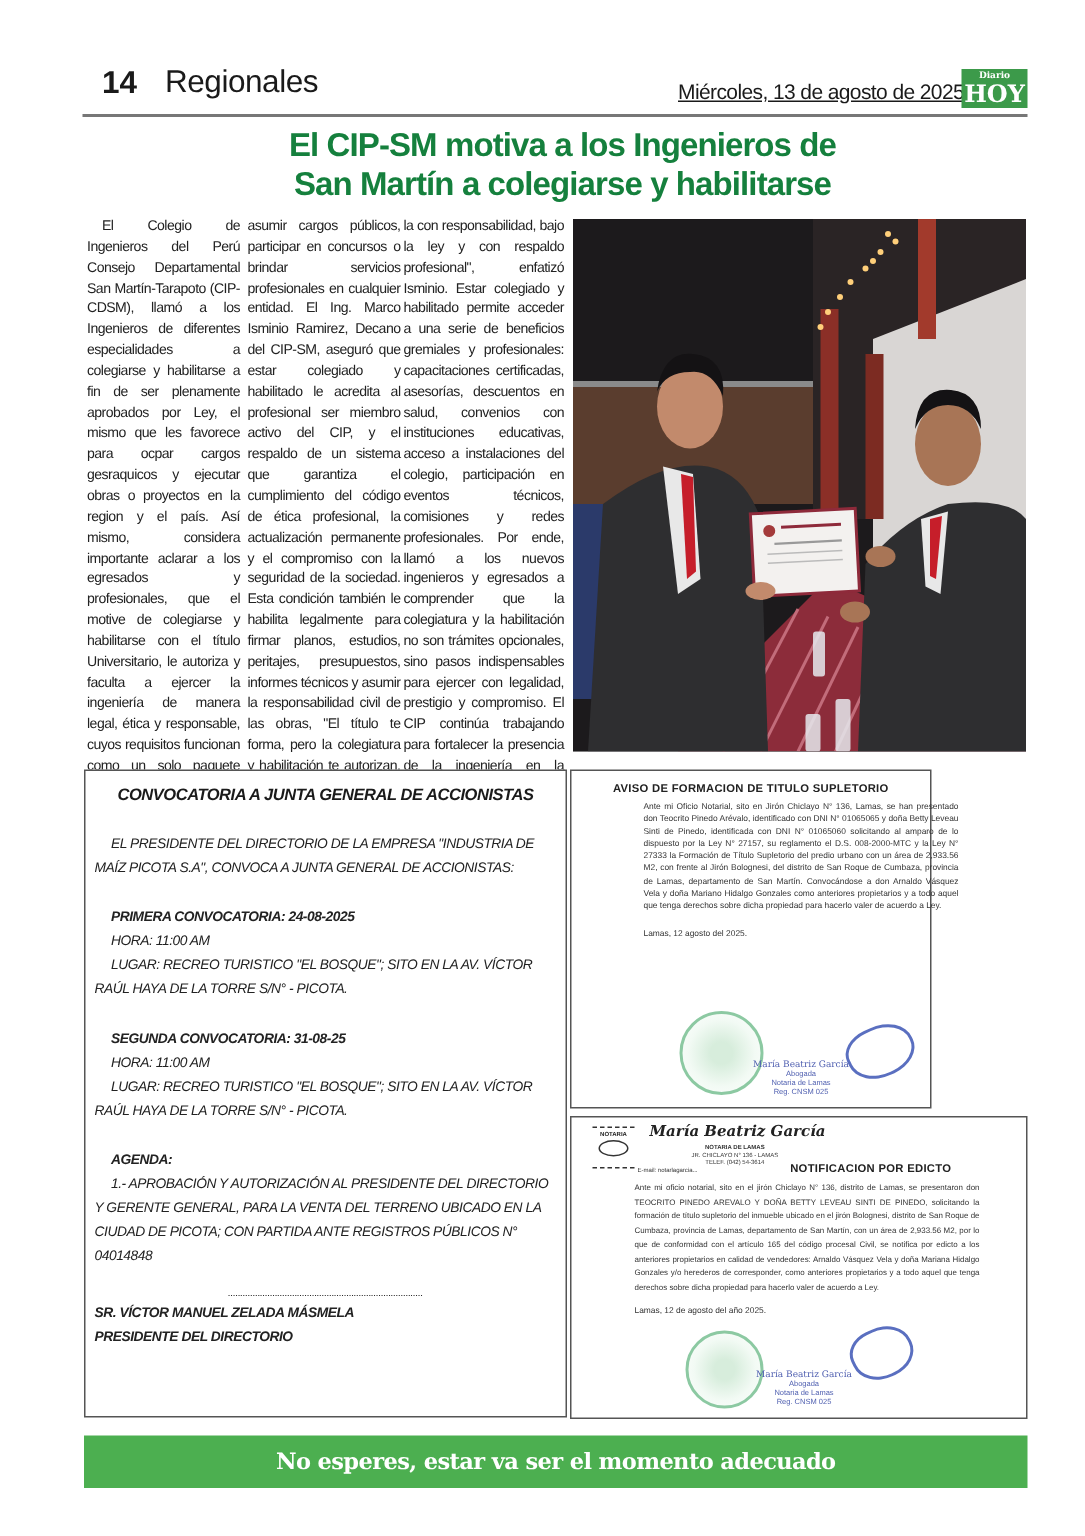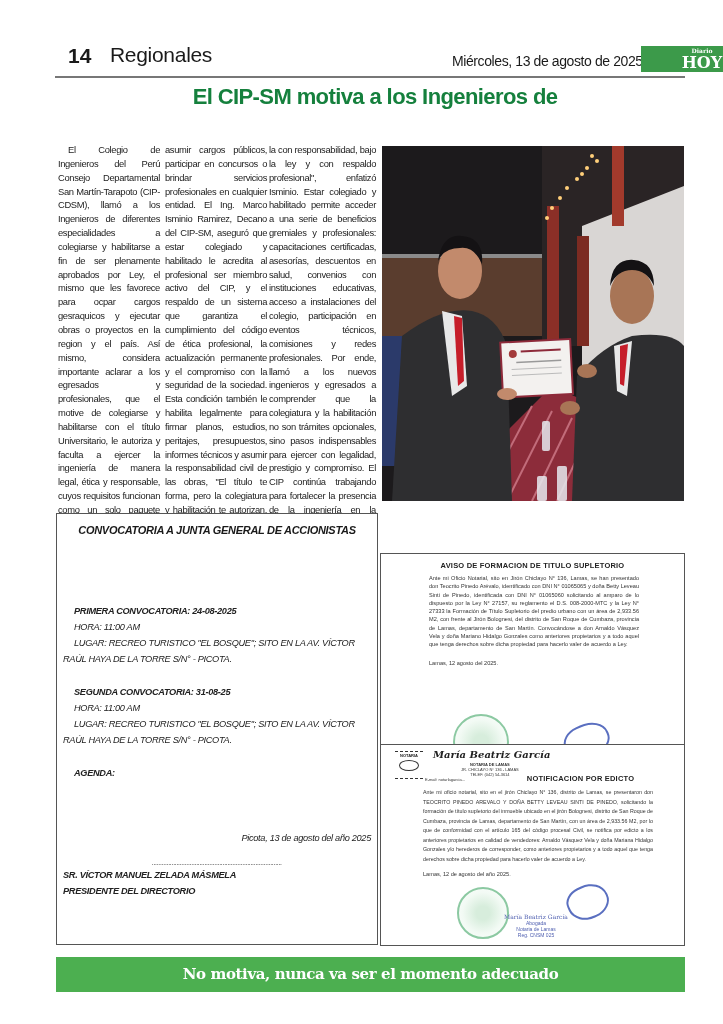--- a/index.html
+++ b/index.html
@@ -1,43 +1,43 @@
 <!DOCTYPE html>
 <html><head>
 <meta charset="utf-8">
 <style>
   html,body{margin:0;padding:0;background:#fff;}
   body{width:723px;height:1024px;position:relative;overflow:hidden;font-family:"Liberation Sans",sans-serif;color:#1a1a1a;}
   .abs{position:absolute;}
   
   #page-num{left:68px;top:44px;font-size:21px;font-weight:bold;}
   #section{left:110px;top:43px;font-size:21px;font-weight:normal;letter-spacing:-0.3px;}
-  #date{left:452px;top:53px;font-size:14px;letter-spacing:-0.4px;}
-  #logo{left:641px;top:46px;width:44px;height:26px;background:#3c9a4a;color:#fff;text-align:center;padding-left:39px;}
+  #date{left:452px;top:53px;font-size:14px;letter-spacing:-0.4px;text-decoration:underline;}
+  #logo{left:641px;top:46px;width:44px;height:26px;background:#3c9a4a;color:#fff;text-align:center;}
   #logo .small{font-size:6px;font-weight:bold;line-height:8px;display:block;padding-top:1px;font-family:"DejaVu Serif",serif;}
   #logo .big{font-size:16px;font-weight:bold;line-height:16px;display:block;font-family:"DejaVu Serif",serif;}
   #rule{left:55px;top:76px;width:630px;height:2px;background:#777;}
   
   #headline{left:60px;top:84px;width:630px;text-align:center;font-size:22px;font-weight:bold;line-height:26px;letter-spacing:-0.6px;color:#15803d;}
   
   .col{top:143px;width:102px;font-size:9.4px;line-height:13.85px;text-align:justify;letter-spacing:-0.35px;color:#222;}
   .col p{margin:0;text-indent:10px;}
   #col1{left:58px;}
   #col2{left:165px;}
   #col3{left:269px;width:107px;}
   
   #photo{left:382px;top:146px;width:302px;height:355px;overflow:hidden;background:#1f1d1e;}
   
   .box{border:1.5px solid #555;background:#fff;box-sizing:border-box;}
   #ad1{left:56px;top:513px;width:322px;height:432px;font-style:italic;}
   #ad1 .t{position:absolute;left:0;width:100%;text-align:center;top:10px;font-size:11px;font-weight:bold;letter-spacing:-0.3px;}
   .ad1txt{position:absolute;left:6px;width:308px;font-size:9.2px;line-height:16px;letter-spacing:-0.3px;color:#222;}
   .ad1txt .ind{padding-left:11px;}
   .b{font-weight:bold;}
-  #ad2{left:380px;top:513px;width:305px;height:226px;margin-top:40px;}
+  #ad2{left:380px;top:513px;width:241px;height:226px;}
   #ad3{left:380px;top:744px;width:305px;height:202px;}
   .doc-title{position:absolute;width:100%;text-align:center;font-size:7.5px;font-weight:bold;letter-spacing:0.2px;color:#222;}
   .doc-body{position:absolute;font-size:5.6px;line-height:8.3px;color:#333;text-align:justify;}
   .stamp-green{position:absolute;border-radius:50%;border:2px solid #8cc9a2;background:radial-gradient(circle,#d7eddc 20%,#f2faf4 60%,#fff 100%);}
   .stamp-blue{position:absolute;border:2px solid #5a6fc0;border-radius:40% 50% 45% 50%;transform:rotate(-25deg);}
   .sig{position:absolute;font-size:5px;color:#4f5fb0;text-align:center;line-height:6px;}
   
   #banner{left:56px;top:957px;width:629px;height:35px;background:#4caf50;color:#fff;text-align:center;font-family:"DejaVu Serif",serif;font-weight:bold;font-size:15px;line-height:35px;letter-spacing:-0.4px;}
 </style>
 </head>
@@ -47,20 +47,21 @@
 <div class="abs" id="section">Regionales</div>
 <div class="abs" id="date">Miércoles, 13 de agosto de 2025</div>
 <div class="abs" id="logo">
   <span class="small">Diario</span>
   <span class="big">HOY</span>
 </div>
 <div class="abs" id="rule"></div>
 
 <div class="abs" id="headline">
   <div>El CIP-SM motiva a los Ingenieros de</div>
+  <div>San Martín a colegiarse y habilitarse</div>
 </div>
 
 <div class="abs col" id="col1">
     <p>El Colegio de Ingenieros del Perú Consejo Departamental San Martín-Tarapoto (CIP-CDSM), llamó a los Ingenieros de diferentes especialidades a colegiarse y habilitarse a fin de ser plenamente aprobados por Ley, el mismo que les favorece para ocpar cargos gesraquicos y ejecutar obras o proyectos en la region y el país. Así mismo, considera importante aclarar a los egresados y profesionales, que el motive de colegiarse y habilitarse con el título Universitario, le autoriza y faculta a ejercer la ingeniería de manera legal, ética y responsable, cuyos requisitos funcionan como un solo paquete obligatorio, tal como establece la Ley N.º 28858, que señala que solo los ingenieros colegiados y habilitados pueden ejercer funciones técnicas, firmar proyectos,</p>
   </div>
 <div class="abs col" id="col2">
     <p style="text-indent:0">asumir cargos públicos, participar en concursos o brindar servicios profesionales en cualquier entidad. El Ing. Marco Isminio Ramirez, Decano del CIP-SM, aseguró que estar colegiado y habilitado le acredita al profesional ser miembro activo del CIP, y el respaldo de un sistema que garantiza el cumplimiento del código de ética profesional, la actualización permanente y el compromiso con la seguridad de la sociedad. Esta condición también le habilita legalmente para firmar planos, estudios, peritajes, presupuestos, informes técnicos y asumir la responsabilidad civil de las obras, "El título te forma, pero la colegiatura y habilitación te autorizan, no basta con estudiar ingeniería, hay que ejercer-</p>
   </div>
 <div class="abs col" id="col3">
     <p style="text-indent:0">la con responsabilidad, bajo la ley y con respaldo profesional", enfatizó Isminio. Estar colegiado y habilitado permite acceder a una serie de beneficios gremiales y profesionales: capacitaciones certificadas, asesorías, descuentos en salud, convenios con instituciones educativas, acceso a instalaciones del colegio, participación en eventos técnicos, comisiones y redes profesionales. Por ende, llamó a los nuevos ingenieros y egresados a comprender que la colegiatura y la habilitación no son trámites opcionales, sino pasos indispensables para ejercer con legalidad, prestigio y compromiso. El CIP continúa trabajando para fortalecer la presencia de la ingeniería en la región, promoviendo el respeto por la profesión y el valor de estar correctamente habilitado.</p>
@@ -122,30 +123,29 @@
     <g fill="#e6e9ee" opacity="0.85">
       <rect x="160" y="275" width="8" height="30" rx="2"></rect>
         <rect x="175" y="320" width="10" height="35" rx="2"></rect>
       <rect x="155" y="330" width="10" height="25" rx="2"></rect>
     </g>
   </svg>
 </div>
 
 <div class="abs box" id="ad1">
   <div class="t">CONVOCATORIA A JUNTA GENERAL DE ACCIONISTAS</div>
-  <div class="ad1txt" style="top:40px"><span class="ind"></span></div>
+  <div class="ad1txt" style="top:40px"><span class="ind"></span><span>EL PRESIDENTE DEL DIRECTORIO DE LA EMPRESA "INDUSTRIA DE MAÍZ PICOTA S.A", CONVOCA A JUNTA GENERAL DE ACCIONISTAS:</span></div>
   <div class="ad1txt b" style="top:89px;padding-left:11px">PRIMERA CONVOCATORIA: 24-08-2025</div>
   <div class="ad1txt" style="top:105px;padding-left:11px">HORA: 11:00 AM</div>
   <div class="ad1txt" style="top:121px"><span class="ind"></span><span>LUGAR: RECREO TURISTICO "EL BOSQUE"; SITO EN LA AV. VÍCTOR RAÚL HAYA DE LA TORRE S/N° - PICOTA.</span></div>
   <div class="ad1txt b" style="top:170px;padding-left:11px">SEGUNDA CONVOCATORIA: 31-08-25</div>
   <div class="ad1txt" style="top:186px;padding-left:11px">HORA: 11:00 AM</div>
   <div class="ad1txt" style="top:202px"><span class="ind"></span><span>LUGAR: RECREO TURISTICO "EL BOSQUE"; SITO EN LA AV. VÍCTOR RAÚL HAYA DE LA TORRE S/N° - PICOTA.</span></div>
   <div class="ad1txt b" style="top:251px;padding-left:11px">AGENDA:</div>
-  <div class="ad1txt" style="top:267px"><span class="ind"></span></div>
-  <div class="ad1txt" style="top:316px;text-align:right">Picota, 13 de agosto del año 2025</div>
+  <div class="ad1txt" style="top:267px"><span class="ind"></span><span>1.- APROBACIÓN Y AUTORIZACIÓN AL PRESIDENTE DEL DIRECTORIO Y GERENTE GENERAL, PARA LA VENTA DEL TERRENO UBICADO EN LA CIUDAD DE PICOTA; CON PARTIDA ANTE REGISTROS PÚBLICOS N° 04014848</span></div>
   <div class="ad1txt" style="top:345px;text-align:center;font-size:7px;line-height:8px;overflow:hidden;white-space:nowrap;padding:0 50px;box-sizing:border-box">...............................................................................</div>
   <div class="ad1txt b" style="top:353px;">SR. VÍCTOR MANUEL ZELADA MÁSMELA</div>
   <div class="ad1txt b" style="top:369px;text-align:left">PRESIDENTE DEL DIRECTORIO</div>
 </div>
 
 <div class="abs box" id="ad2">
   <div class="doc-title" style="top:7px">AVISO DE FORMACION DE TITULO SUPLETORIO</div>
   <div class="doc-body" style="left:48px;top:20px;width:210px">Ante mi Oficio Notarial, sito en Jirón Chiclayo N° 136, Lamas, se han presentado don Teocrito Pinedo Arévalo, identificado con DNI N° 01065065 y doña Betty Leveau Sinti de Pinedo, identificada con DNI N° 01065060 solicitando al amparo de lo dispuesto por la Ley N° 27157, su reglamento el D.S. 008-2000-MTC y la Ley N° 27333 la Formación de Título Supletorio del predio urbano con un área de 2,933.56 M2, con frente al Jirón Bolognesi, del distrito de San Roque de Cumbaza, provincia de Lamas, departamento de San Martín. Convocándose a don Arnaldo Vásquez Vela y doña Mariano Hidalgo Gonzales como anteriores propietarios y a todo aquel que tenga derechos sobre dicha propiedad para hacerlo valer de acuerdo a Ley.</div>
   <div class="doc-body" style="left:48px;top:105px;width:210px">Lamas, 12 agosto del 2025.</div>
   <div class="stamp-green" style="left:72px;top:160px;width:52px;height:52px"></div>
@@ -176,13 +176,13 @@
   <div class="stamp-green" style="left:76px;top:142px;width:48px;height:48px"></div>
   <div class="stamp-blue" style="left:186px;top:140px;width:38px;height:30px"></div>
   <div class="sig" style="left:120px;top:169px;width:70px">
     <div style="font-family:'DejaVu Serif',serif;font-size:6px">María Beatriz García</div>
     <div>Abogada</div>
     <div>Notaria de Lamas</div>
     <div>Reg. CNSM 025</div>
   </div>
 </div>
 
-<div class="abs" id="banner">No motiva, nunca va ser el momento adecuado</div>
+<div class="abs" id="banner">No esperes, estar va ser el momento adecuado</div>
 
 </body></html>

